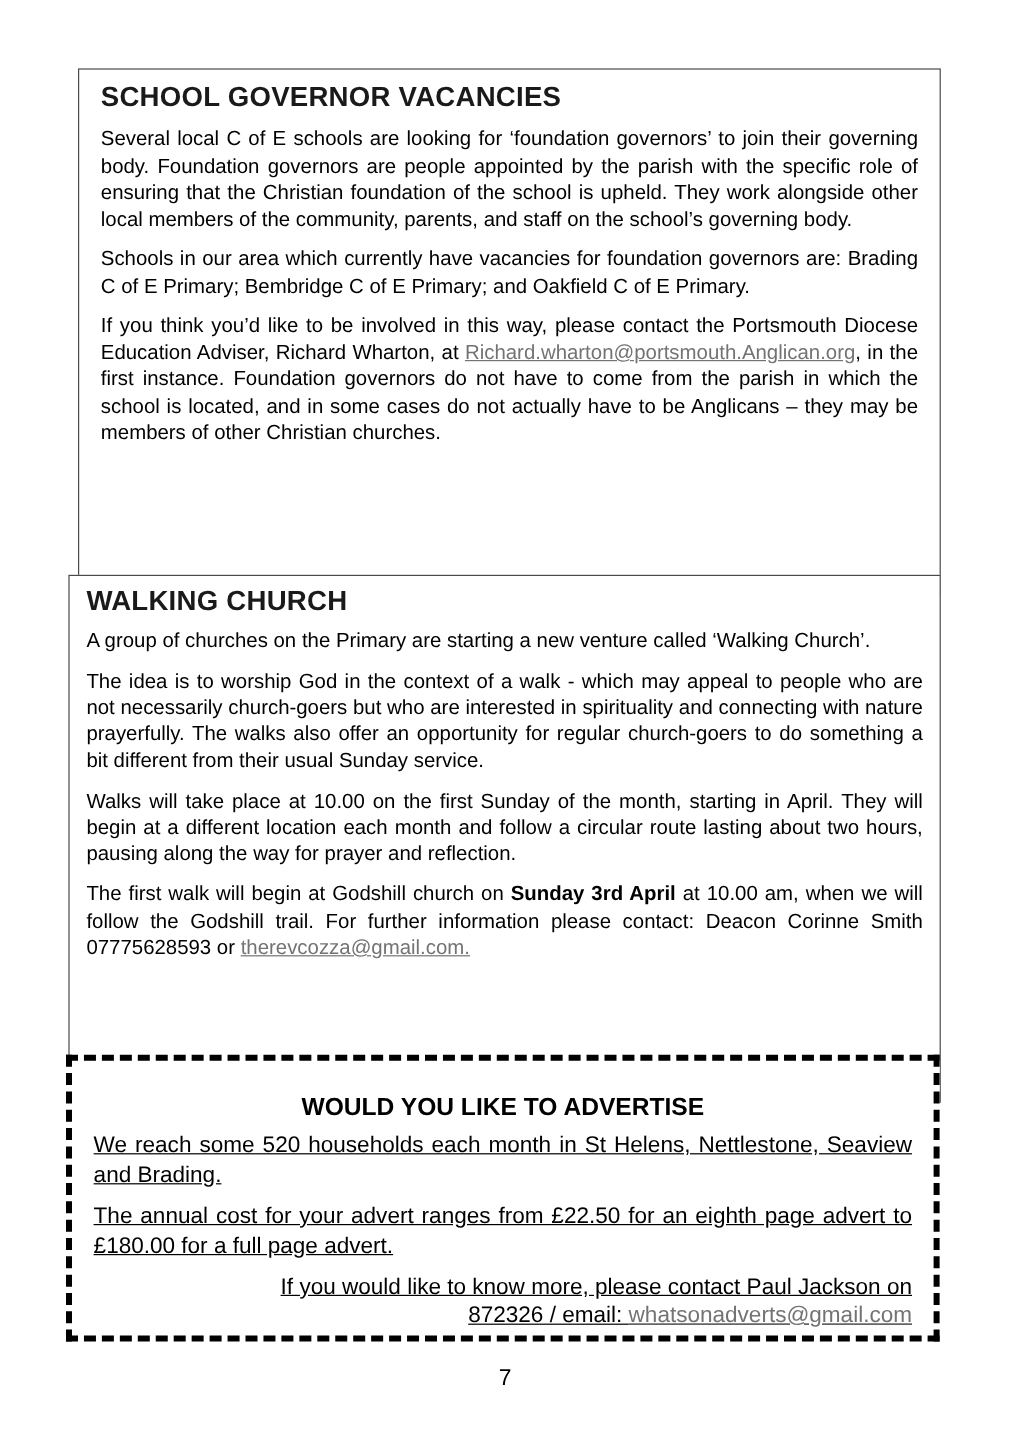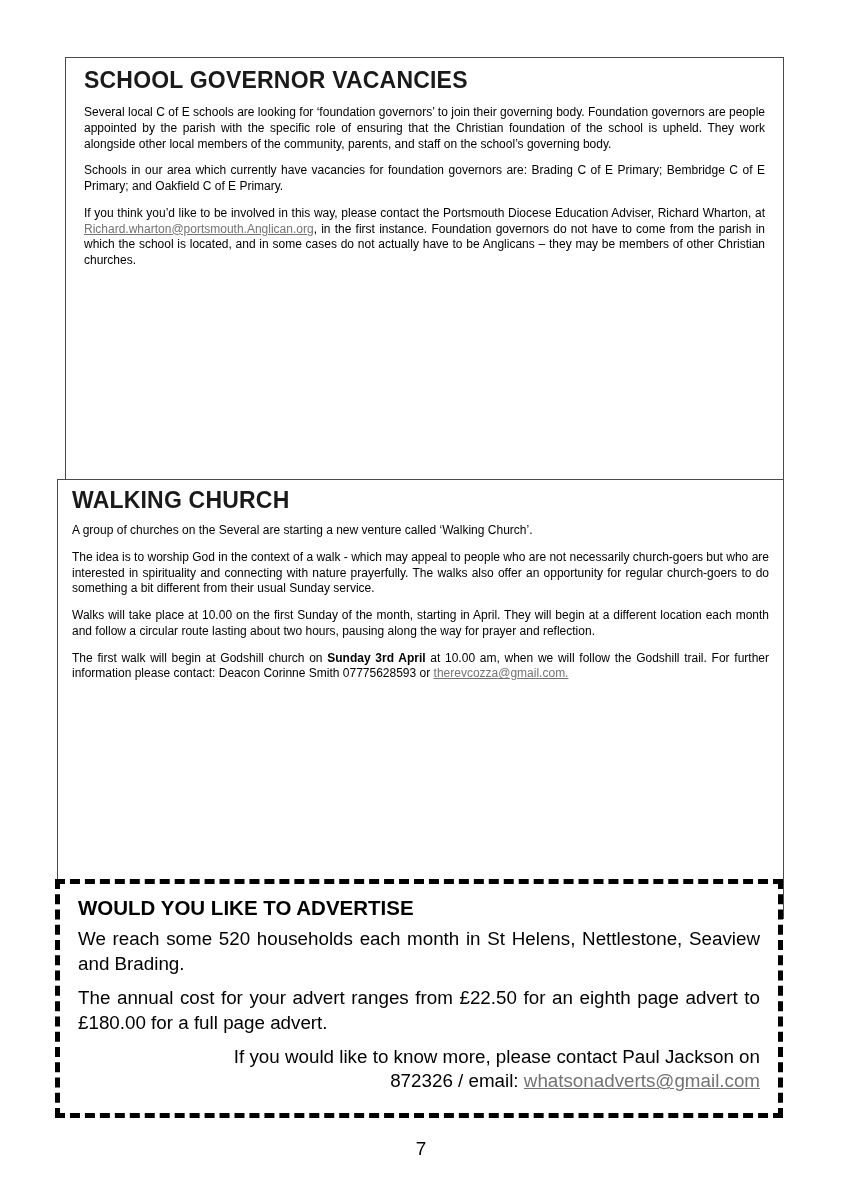--- a/index.html
+++ b/index.html
@@ -66,53 +66,54 @@
     font-weight: bold;
     letter-spacing: 0.2px;
     line-height: 1.1;
     margin: 0 0 10px 0;
     color: #1a1a1a;
   }
 
   #box-school .section-title { margin-left: 0px; margin-bottom: 12px; }
 
   .body-text {
-    font-size: 12px;
+    font-size: 17px;
     line-height: 1.31;
     margin: 0 0 11px 0;
     text-align: justify;
     text-justify: inter-word;
     color: #000000;
   }
   .body-text:last-child { margin-bottom: 0; }
 
   .link {
     text-decoration: underline;
     color: #737373;
   }
 
   .bold { font-weight: bold; }
 
   
   .advert-heading {
     font-size: 20.5px;
     font-weight: bold;
-    text-align: left;
+    text-align: center;
     line-height: 1.33;
-    margin: 0 0 6px 0;
+    margin: 15px 0 6px 0;
     color: #000000;
   }
   .advert-heading .line { display: block; }
 
   .advert-text {
     font-size: 18.8px;
     line-height: 1.3;
     margin: 0 0 10px 0;
     text-align: justify;
     color: #000000;
+    text-decoration: underline;
   }
   .advert-text:last-child { margin-bottom: 0; }
   .advert-left { text-align: right; }
 
   
   #page-number {
     position: absolute;
     left: 0;
     top: 1138px;
     width: 842px;
@@ -132,21 +133,21 @@
     <p class="body-text">Several local C of E schools are looking for ‘foundation governors’ to join their governing body. Foundation governors are people appointed by the parish with the specific role of ensuring that the Christian foundation of the school is upheld. They work alongside other local members of the community, parents, and staff on the school’s governing body.</p>
 
     <p class="body-text">Schools in our area which currently have vacancies for foundation governors are: Brading C of E Primary; Bembridge C of E Primary; and Oakfield C of E Primary.</p>
 
     <p class="body-text"><span>If you think you’d like to be involved in this way, please contact the Portsmouth Diocese Education Adviser, Richard Wharton, at </span><a class="link" href="#">Richard.wharton@portsmouth.Anglican.org</a><span>, in the first instance.  Foundation governors do not have to come from the parish in which the school is located, and in some cases do not actually have to be Anglicans – they may be members of other Christian churches.</span></p>
   </div>
 
   <div class="article-box" id="box-walking">
     <h2 class="section-title">WALKING CHURCH</h2>
 
-    <p class="body-text">A group of churches on the Several are starting a new venture called ‘Walking Church’.</p>
+    <p class="body-text">A group of churches on the Primary are starting a new venture called ‘Walking Church’.</p>
 
     <p class="body-text">The idea is to worship God in the context of a walk - which may appeal to people who are not necessarily church-goers but who are interested in spirituality and connecting with nature prayerfully. The walks also offer an opportunity for regular church-goers to do something a bit different from their usual Sunday service.</p>
 
     <p class="body-text">Walks will take place at 10.00 on the first Sunday of the month, starting in April. They will begin at a different location each month and follow a circular route lasting about two hours, pausing along the way for prayer and reflection.</p>
 
     <p class="body-text"><span>The first walk will begin at Godshill church on </span><span class="bold">Sunday 3rd April</span><span> at 10.00 am, when we will follow the Godshill trail. For further information please contact: Deacon Corinne Smith 07775628593 or </span><a class="link" href="#">therevcozza@gmail.com.</a></p>
   </div>
 
   <div id="box-advert">
     <div class="advert-heading">

